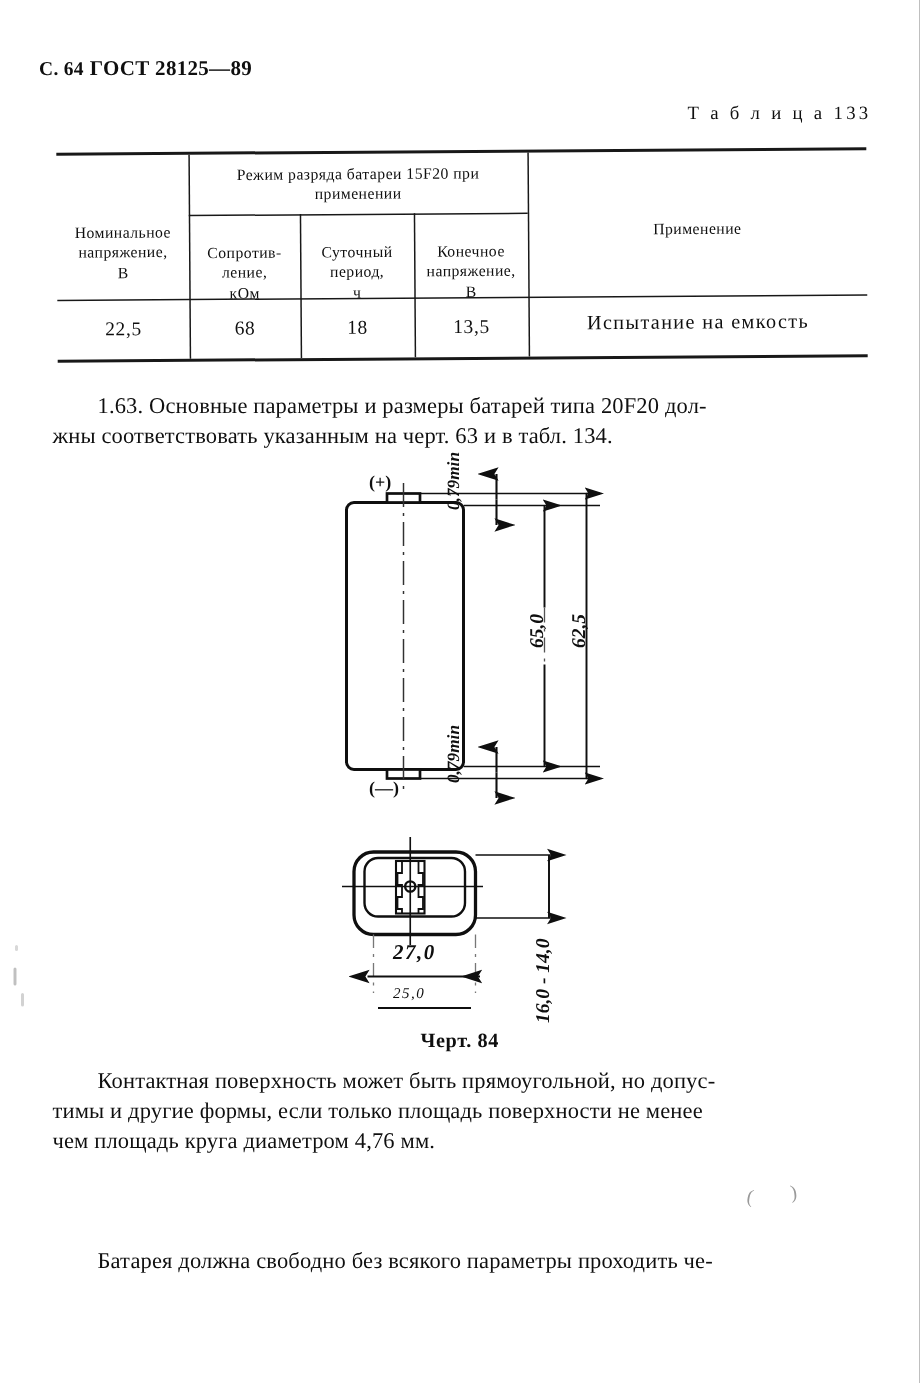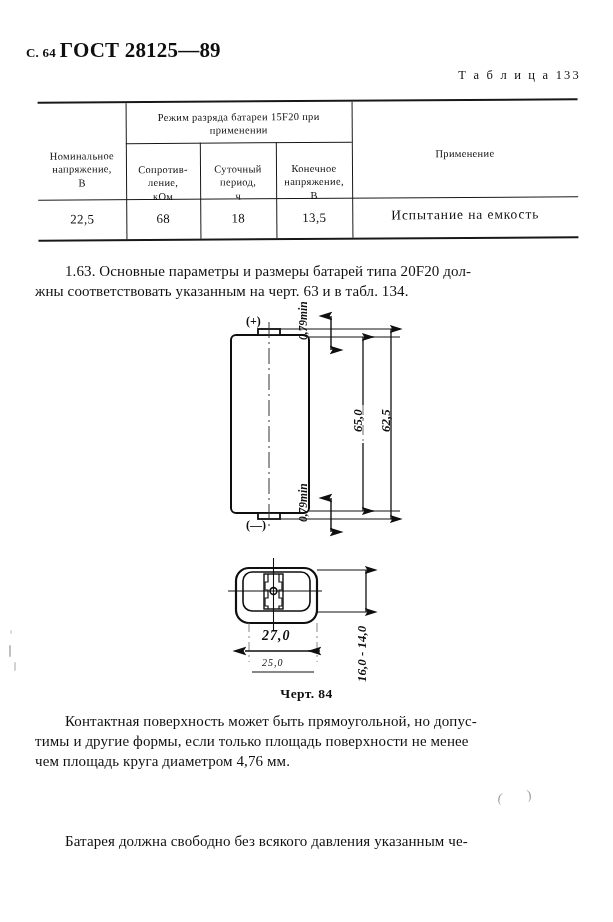--- a/index.html
+++ b/index.html
@@ -22,21 +22,21 @@
   .runhead {
     position: absolute;
     left: 26px;
     top: 38px;
     font-size: 15px;
     font-weight: bold;
     letter-spacing: 0.2px;
     white-space: nowrap;
   }
   .runhead .pg { font-size: 13px; }
-  .runhead .gost { font-size: 21px; margin-top: 12px; }
+  .runhead .gost { font-size: 14px; margin-top: 12px; }
 
   .table-caption {
     position: absolute;
     right: 32px;
     top: 68px;
     font-size: 12.5px;
     letter-spacing: 2.2px;
     white-space: nowrap;
   }
 
@@ -294,21 +294,21 @@
   <div class="fig-caption">Черт. 84</div>
 
   <div class="para" style="left:35px; top:712px; width:548px;">
     <span class="ind">Контактная поверхность может быть прямоугольной, но допус-</span><br>
     <span>тимы и другие формы, если только площадь поверхности не менее</span><br>
     <span>чем площадь круга диаметром 4,76 мм.</span>
   </div>
 
 
   <div class="para" style="left:35px; top:832px; width:548px;">
-    <span class="ind">Батарея должна свободно без всякого давления указанным че-</span><br>
+    <span class="ind">Батарея должна свободно без всякого параметры проходить че-</span><br>
   </div>
 
   <div class="edge-mark" style="left:9px; top:645px; width:2px; height:12px; opacity:0.55;"></div>
   <div class="edge-mark" style="left:14px; top:662px; width:2px; height:9px; opacity:0.4;"></div>
   <div class="edge-mark" style="left:10px; top:630px; width:2px; height:4px; opacity:0.35;"></div>
 
   <div style="position:absolute; left:498px; top:790px; font-size:13px; color:#999; transform:rotate(10deg);">(</div>
   <div style="position:absolute; left:527px; top:787px; font-size:13px; color:#999; transform:rotate(-8deg);">)</div>
 
 </div>

